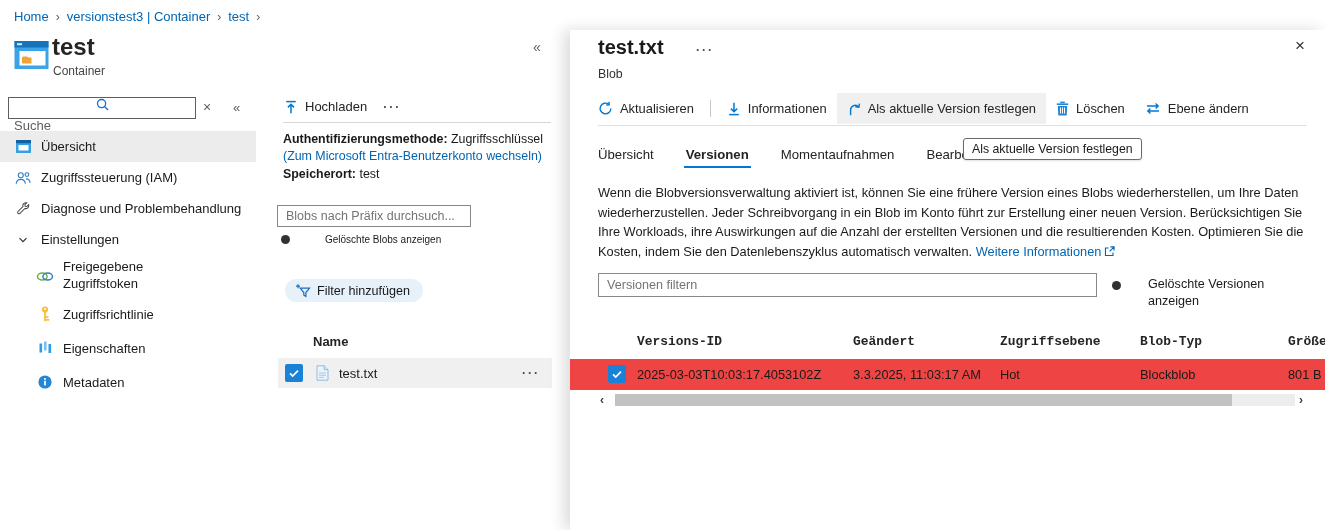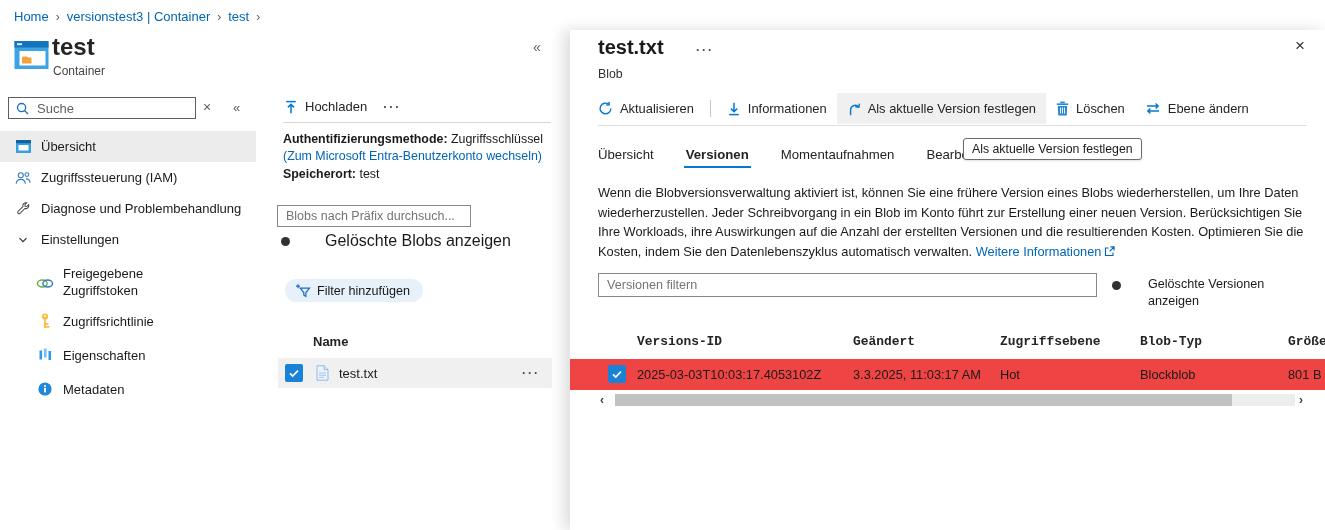--- a/index.html
+++ b/index.html
@@ -16,48 +16,48 @@
   .breadcrumb{left:14px;top:9px;font-size:13px;display:flex;align-items:center;gap:7px;white-space:nowrap;}
   .breadcrumb .sep{color:#605e5c;font-size:12px;}
 
   
   .ct-icon{left:14px;top:40px;}
   .ct-title{left:52px;top:33px;font-size:24px;font-weight:700;color:#252423;}
   .ct-sub{left:53px;top:64px;font-size:12px;color:#484644;}
 
   
   .search-box{left:8px;top:97px;width:172px;height:20px;border:1px solid #605e5c;background:#fff;
-    display:flex;align-items:center;gap:6px;padding:0 7px;}
+    display:flex;align-items:center;gap:6px;padding:0 7px;flex-direction:column;}
   .search-box input{border:none;outline:none;flex:1;font-size:13px;font-family:inherit;color:#1b1a19;min-width:0;background:transparent;}
   .search-box input::placeholder{color:#605e5c;}
   .icon-btn{color:#605e5c;font-size:14px;line-height:1;cursor:pointer;background:none;border:none;padding:0;font-family:inherit;}
   .sb-clear{left:203px;top:100px;}
   .sb-collapse{left:233px;top:101px;font-size:13px;}
   .menu{left:0;top:131px;width:256px;}
   .menu-item{display:flex;align-items:center;gap:9px;height:31px;padding-left:14px;font-size:13px;cursor:pointer;}
   .menu-item.selected{background:#ececec;}
   .menu-item .mi{width:18px;display:flex;justify-content:center;flex:0 0 18px;}
   .menu-item.sub{padding-left:36px;height:34px;}
-  .menu-item.two-line{height:42px;margin-top:7px;}
+  .menu-item.two-line{height:42px;}
   .menu-item.two-line .lbl{width:132px;line-height:1.3;}
 
   
   .blade-mid{left:270px;top:0;width:286px;height:530px;}
   .mid-collapse{left:263px;top:40px;font-size:14px;color:#605e5c;}
   .upload-row{left:14px;top:99px;display:flex;align-items:center;font-size:13px;color:#252423;}
   .upload-row .gap{width:7px;}
   .more-dots{letter-spacing:2px;font-weight:700;font-size:12px;color:#494847;cursor:pointer;}
   .upload-row .more-dots{margin-left:16px;}
   .mid-divider{left:13px;top:122px;width:268px;border-top:1px solid #d8d6d4;}
   .auth{left:13px;top:131px;width:270px;font-size:12.4px;line-height:17.4px;}
   .auth .b{font-weight:700;color:#1b1a19;}
   .prefix-input{left:7px;top:205px;width:176px;height:18px;border:1px solid #8a8886;padding:1px 8px;
     font-size:12.5px;font-family:inherit;color:#1b1a19;}
   .prefix-input::placeholder{color:#767472;}
-  .toggle-row{left:7px;top:232px;display:flex;align-items:center;gap:11px;font-size:16px;}
+  .toggle-row{left:7px;top:232px;display:flex;align-items:center;gap:11px;font-size:10px;}
   .toggle{width:37px;height:15px;border:1px solid #38373
 6;border-radius:10px;position:relative;background:#fff;cursor:pointer;flex:0 0 auto;}
   .toggle .knob{position:absolute;left:4px;top:3px;width:9px;height:9px;border-radius:50%;background:#323130;}
   .add-filter{left:15px;top:279px;height:23px;display:inline-flex;align-items:center;gap:6px;
     padding:0 13px 0 10px;background:#e7f1fa;border:none;border-radius:12px;font-size:12.6px;
     color:#16191c;font-family:inherit;cursor:pointer;}
   .name-header{left:43px;top:334px;font-size:13px;font-weight:700;color:#252423;}
   .blob-row{left:8px;top:358px;width:274px;height:30px;background:#f0f0f0;display:flex;align-items:center;cursor:pointer;}
   .cb{width:18px;height:18px;background:#1a82d6;border-radius:2px;display:flex;align-items:center;justify-content:center;flex:0 0 18px;cursor:pointer;}
   .blob-row .cb{margin-left:7px;}

